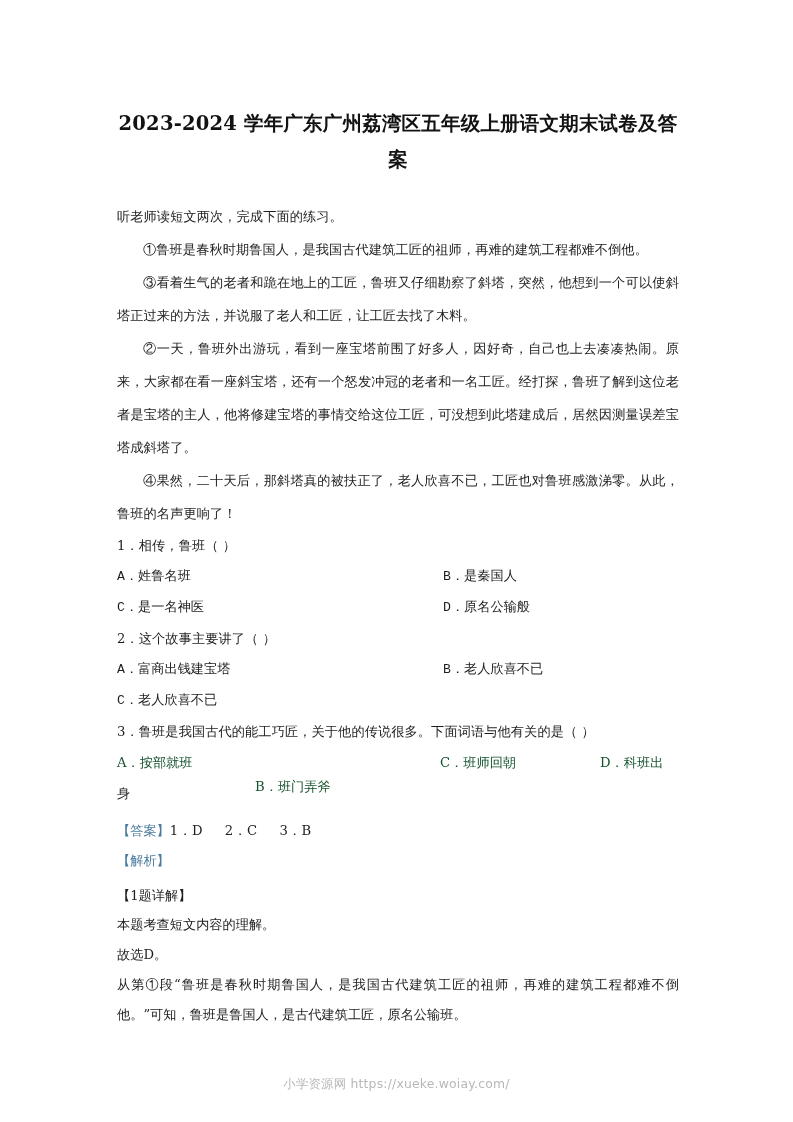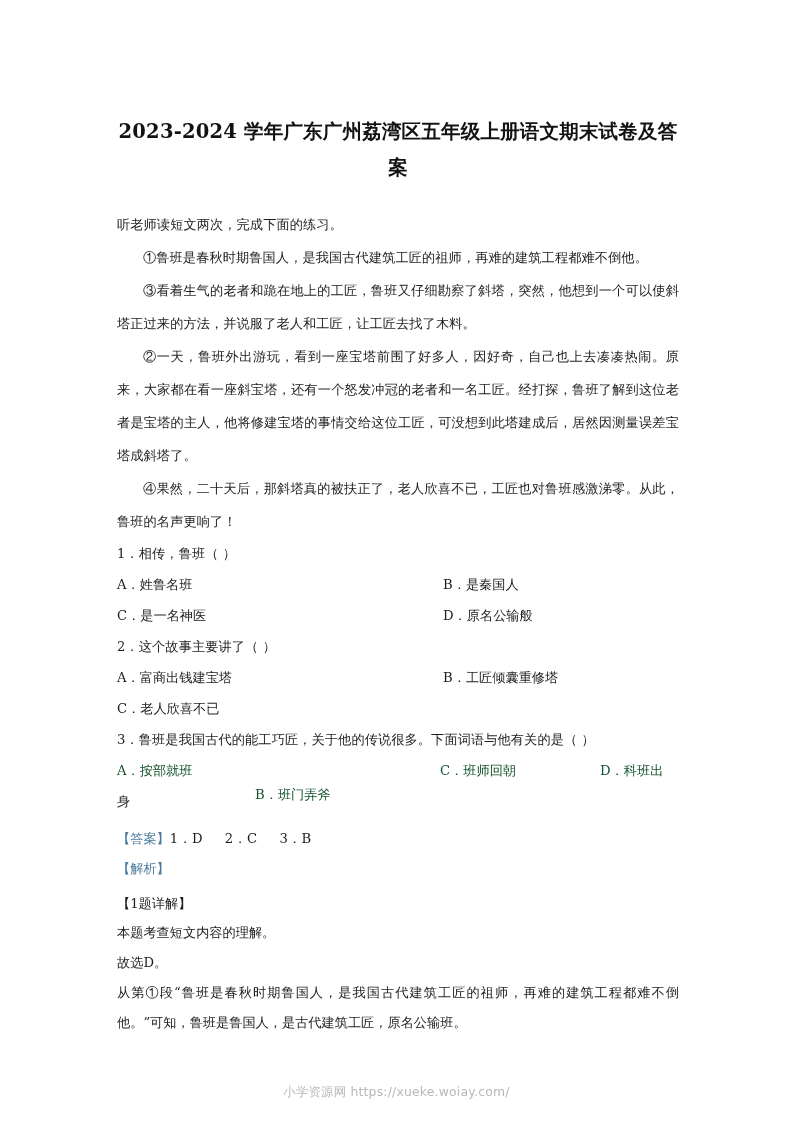--- a/index.html
+++ b/index.html
@@ -12,21 +12,21 @@
     height: 1122px;
     position: relative;
     font-family: "DejaVu Serif", "Liberation Serif", serif;
     color: #1a1a1a;
     overflow: hidden;
   }
 
   .page {
     position: absolute;
     left: 0;
-    top: 16px;
+    top: 8px;
     width: 793px;
     height: 1106px;
   }
 
   .content {
     position: absolute;
     left: 117px;
     top: 0;
     width: 562px;
   }
@@ -78,20 +78,21 @@
   .opts-2col {
     position: relative;
     font-size: 13.2px;
     line-height: 31px;
     color: #1d1d1d;
   }
   .opts-2col .row {
     display: block;
     position: relative;
     height: 31px;
+    font-family: Liberation Mono, monospace;
   }
   .opts-2col .col-a {
     position: absolute;
     left: 0;
     top: 0;
   }
   .opts-2col .col-b {
     position: absolute;
     left: 326px;
     top: 0;
@@ -197,21 +198,21 @@
       <div class="row">
         <span class="col-a">C．是一名神医</span>
         <span class="col-b">D．原名公输般</span>
       </div>
     </div>
 
     <p class="question-stem">2．这个故事主要讲了（        ）</p>
     <div class="opts-2col">
       <div class="row">
         <span class="col-a">A．富商出钱建宝塔</span>
-        <span class="col-b">B．工匠倾囊重修塔</span>
+        <span class="col-b">B．老人欣喜不已</span>
       </div>
       <div class="row">
         <span class="col-a">C．老人欣喜不已</span>
       </div>
     </div>
 
     <p class="question-stem">3．鲁班是我国古代的能工巧匠，关于他的传说很多。下面词语与他有关的是（        ）</p>
     <div class="opts-4col">
       <span class="o1">A．按部就班</span>
       <span class="o2">B．班门弄斧</span>

